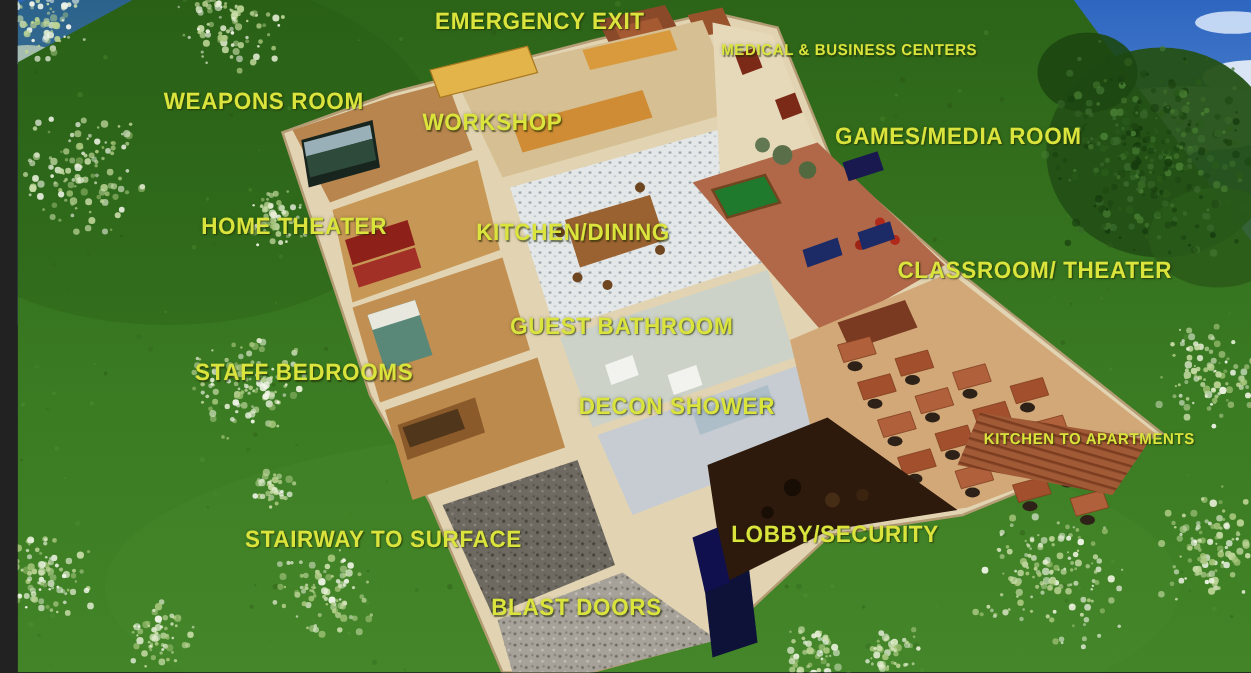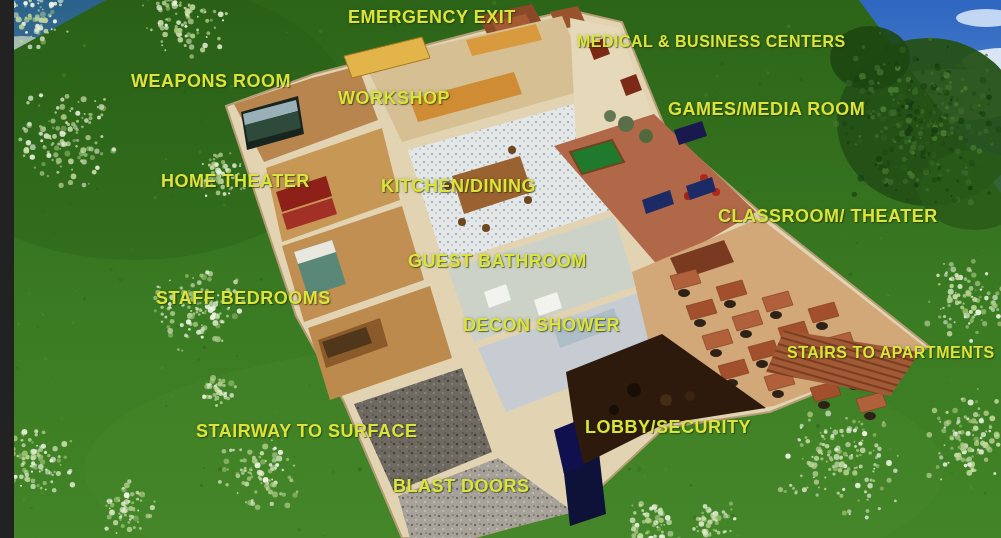--- a/index.html
+++ b/index.html
@@ -10,21 +10,21 @@
   }
   .stage svg{position:absolute;left:0;top:0;}
   .labels{position:absolute;left:0;top:0;width:100%;height:100%;z-index:5;}
   .lbl{
     position:absolute;white-space:nowrap;
     font-weight:700;font-size:18px;letter-spacing:.5px;
     color:#dbe43c;
     text-shadow:1px 1px 1px rgba(35,45,0,.6),0 0 3px rgba(35,45,0,.3);
     transform:scaleY(1.05);
   }
-  .lbl.sm{font-size:16px;}
+  .lbl.sm{font-size:12px;}
 </style>
 </head>
 <body>
 
 <div class="stage">
 
 <svg width="1001" height="538" viewBox="0 0 1001 538">
   <defs>
     <linearGradient id="skyG" x1="0" y1="0" x2="0" y2="1">
       <stop offset="0" stop-color="#2e66c0"></stop>
@@ -1993,19 +1993,19 @@
   <div class="lbl sm" style="left:563px;top:33px">MEDICAL &amp; BUSINESS CENTERS</div>
   <div class="lbl" style="left:117px;top:71px">WEAPONS  ROOM</div>
   <div class="lbl" style="left:324px;top:88px">WORKSHOP</div>
   <div class="lbl" style="left:654px;top:99px">GAMES/MEDIA ROOM</div>
   <div class="lbl" style="left:147px;top:171px">HOME THEATER</div>
   <div class="lbl" style="left:367px;top:176px">KITCHEN/DINING</div>
   <div class="lbl" style="left:704px;top:206px">CLASSROOM/ THEATER</div>
   <div class="lbl" style="left:394px;top:251px">GUEST BATHROOM</div>
   <div class="lbl" style="left:142px;top:288px">STAFF BEDROOMS</div>
   <div class="lbl" style="left:449px;top:315px">DECON SHOWER</div>
-  <div class="lbl sm" style="left:773px;top:344px">STAIRS TO APARTMENTS</div>
+  <div class="lbl sm" style="left:773px;top:344px">KITCHEN TO APARTMENTS</div>
   <div class="lbl" style="left:182px;top:421px">STAIRWAY TO SURFACE</div>
   <div class="lbl" style="left:571px;top:417px">LOBBY/SECURITY</div>
   <div class="lbl" style="left:379px;top:476px">BLAST DOORS</div>
 </div>
 
 </div>
 
 </body></html>

